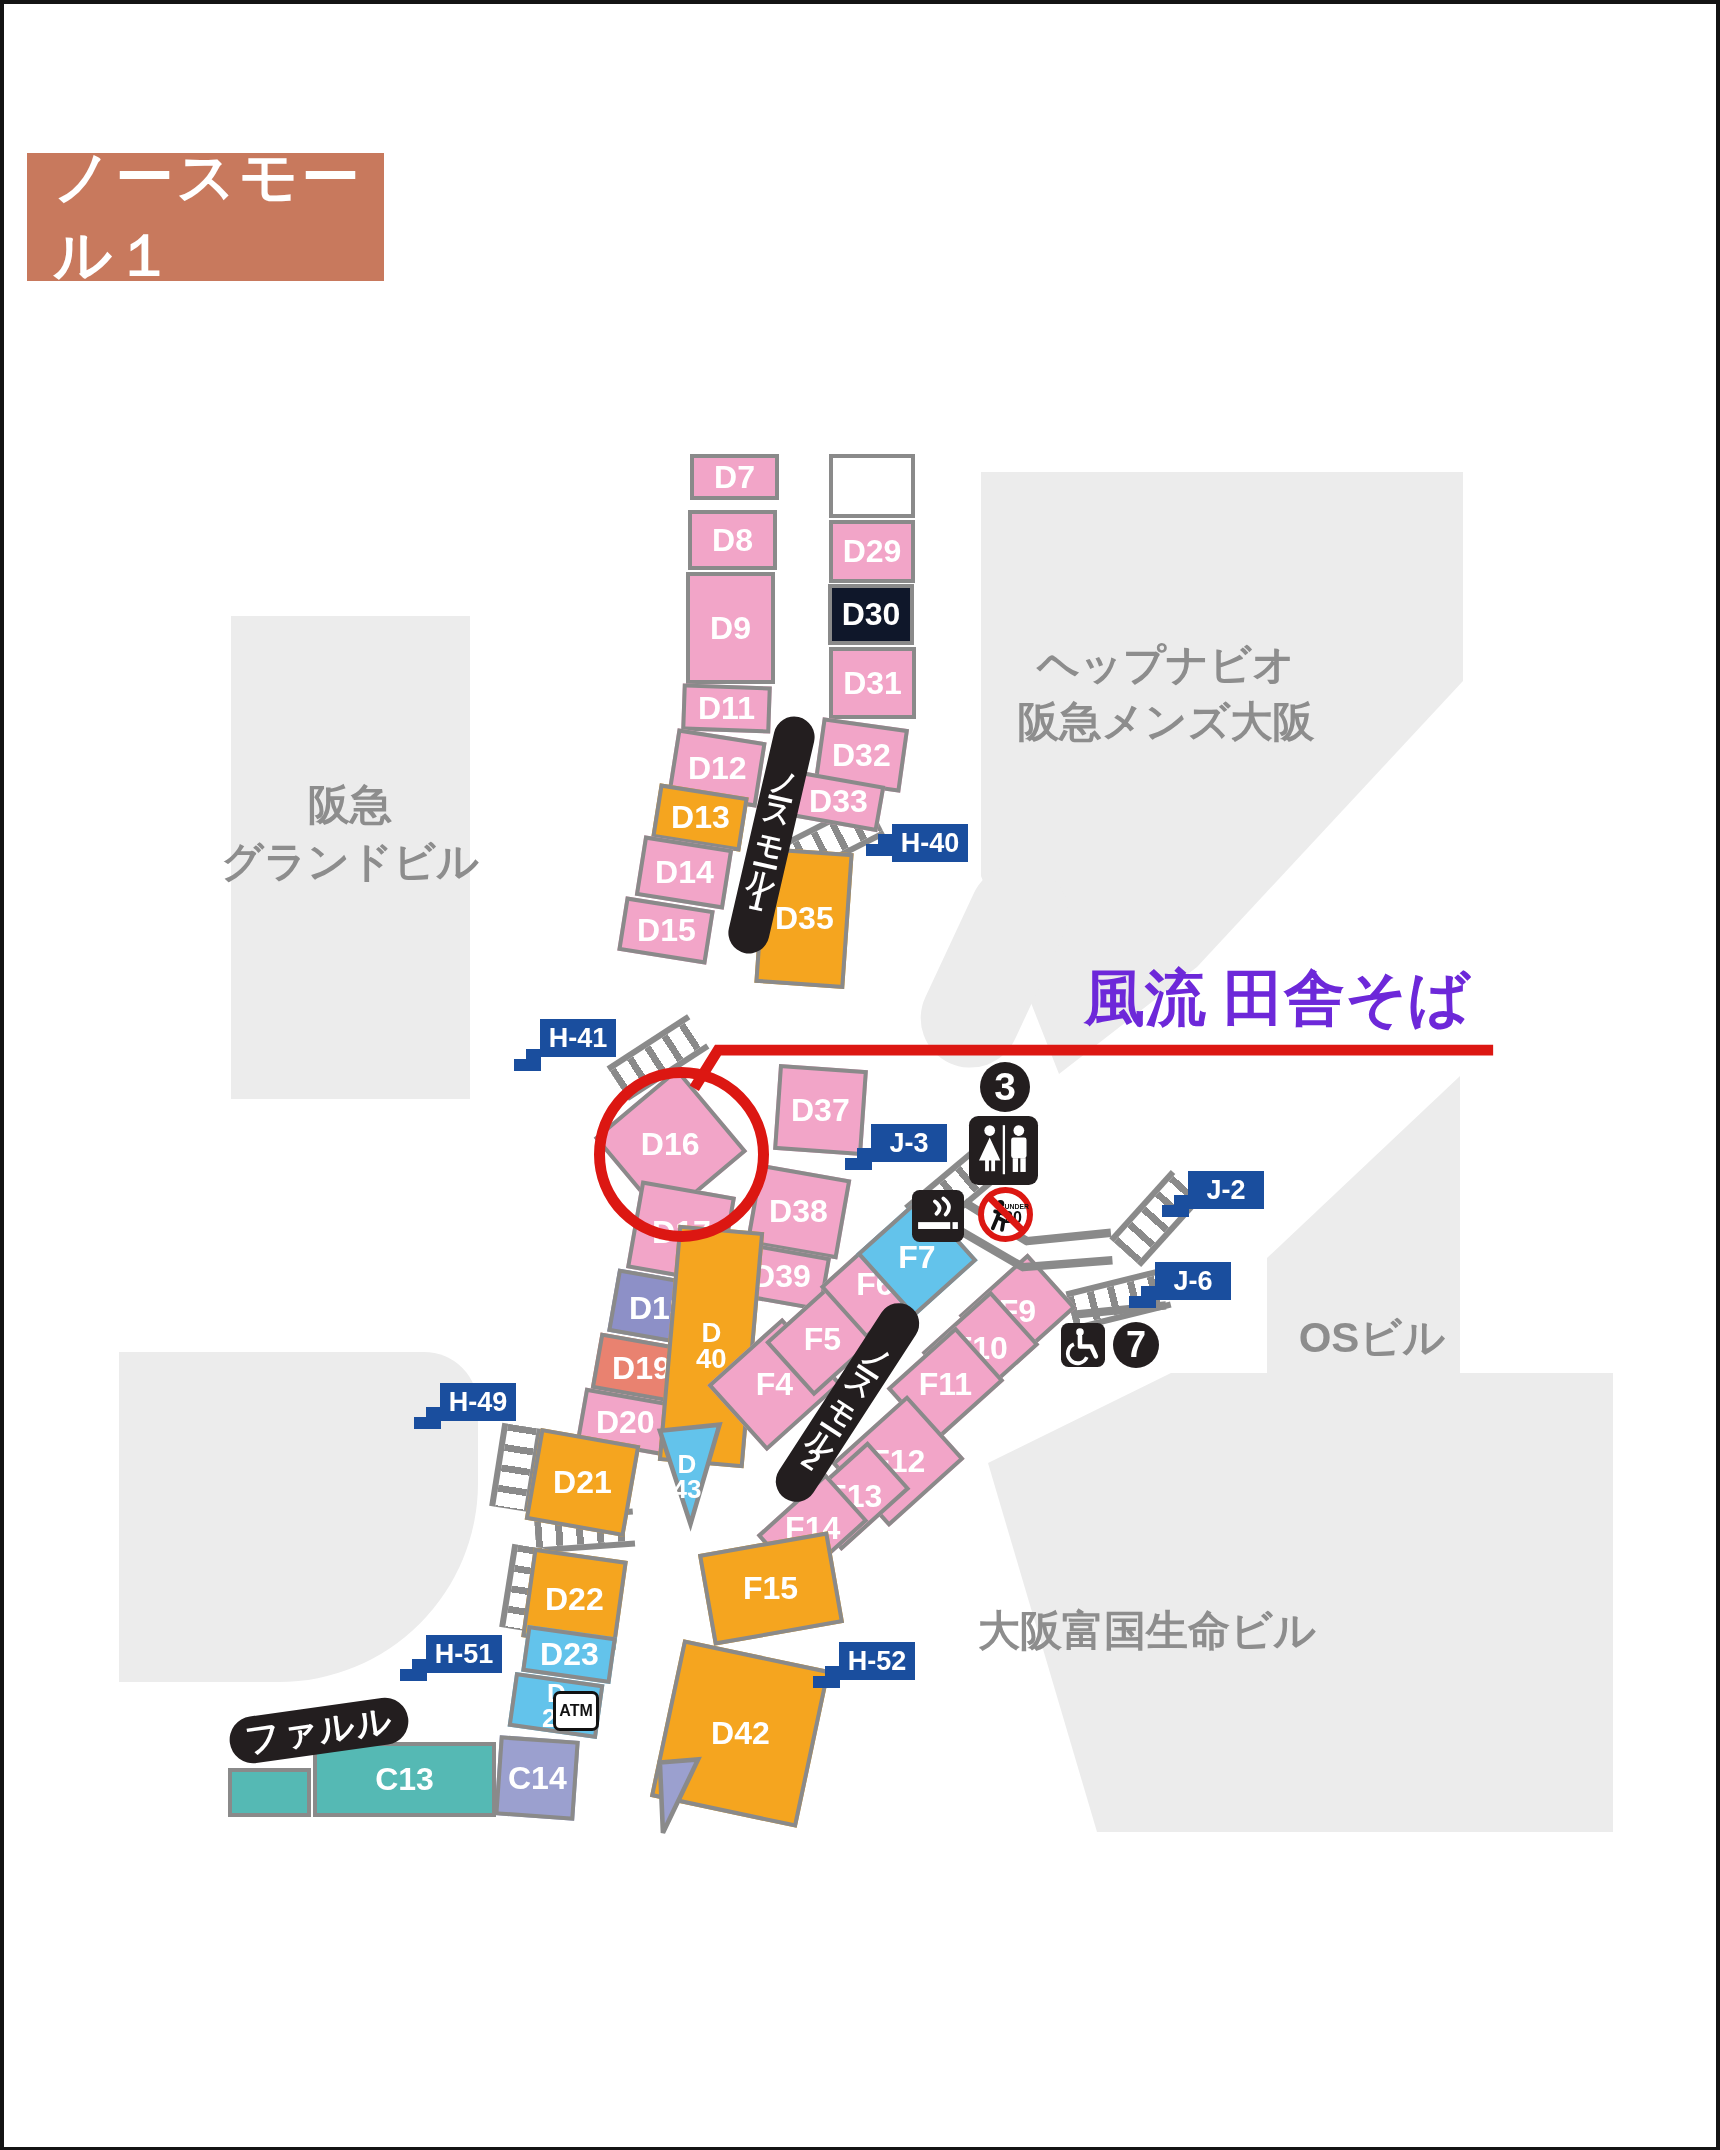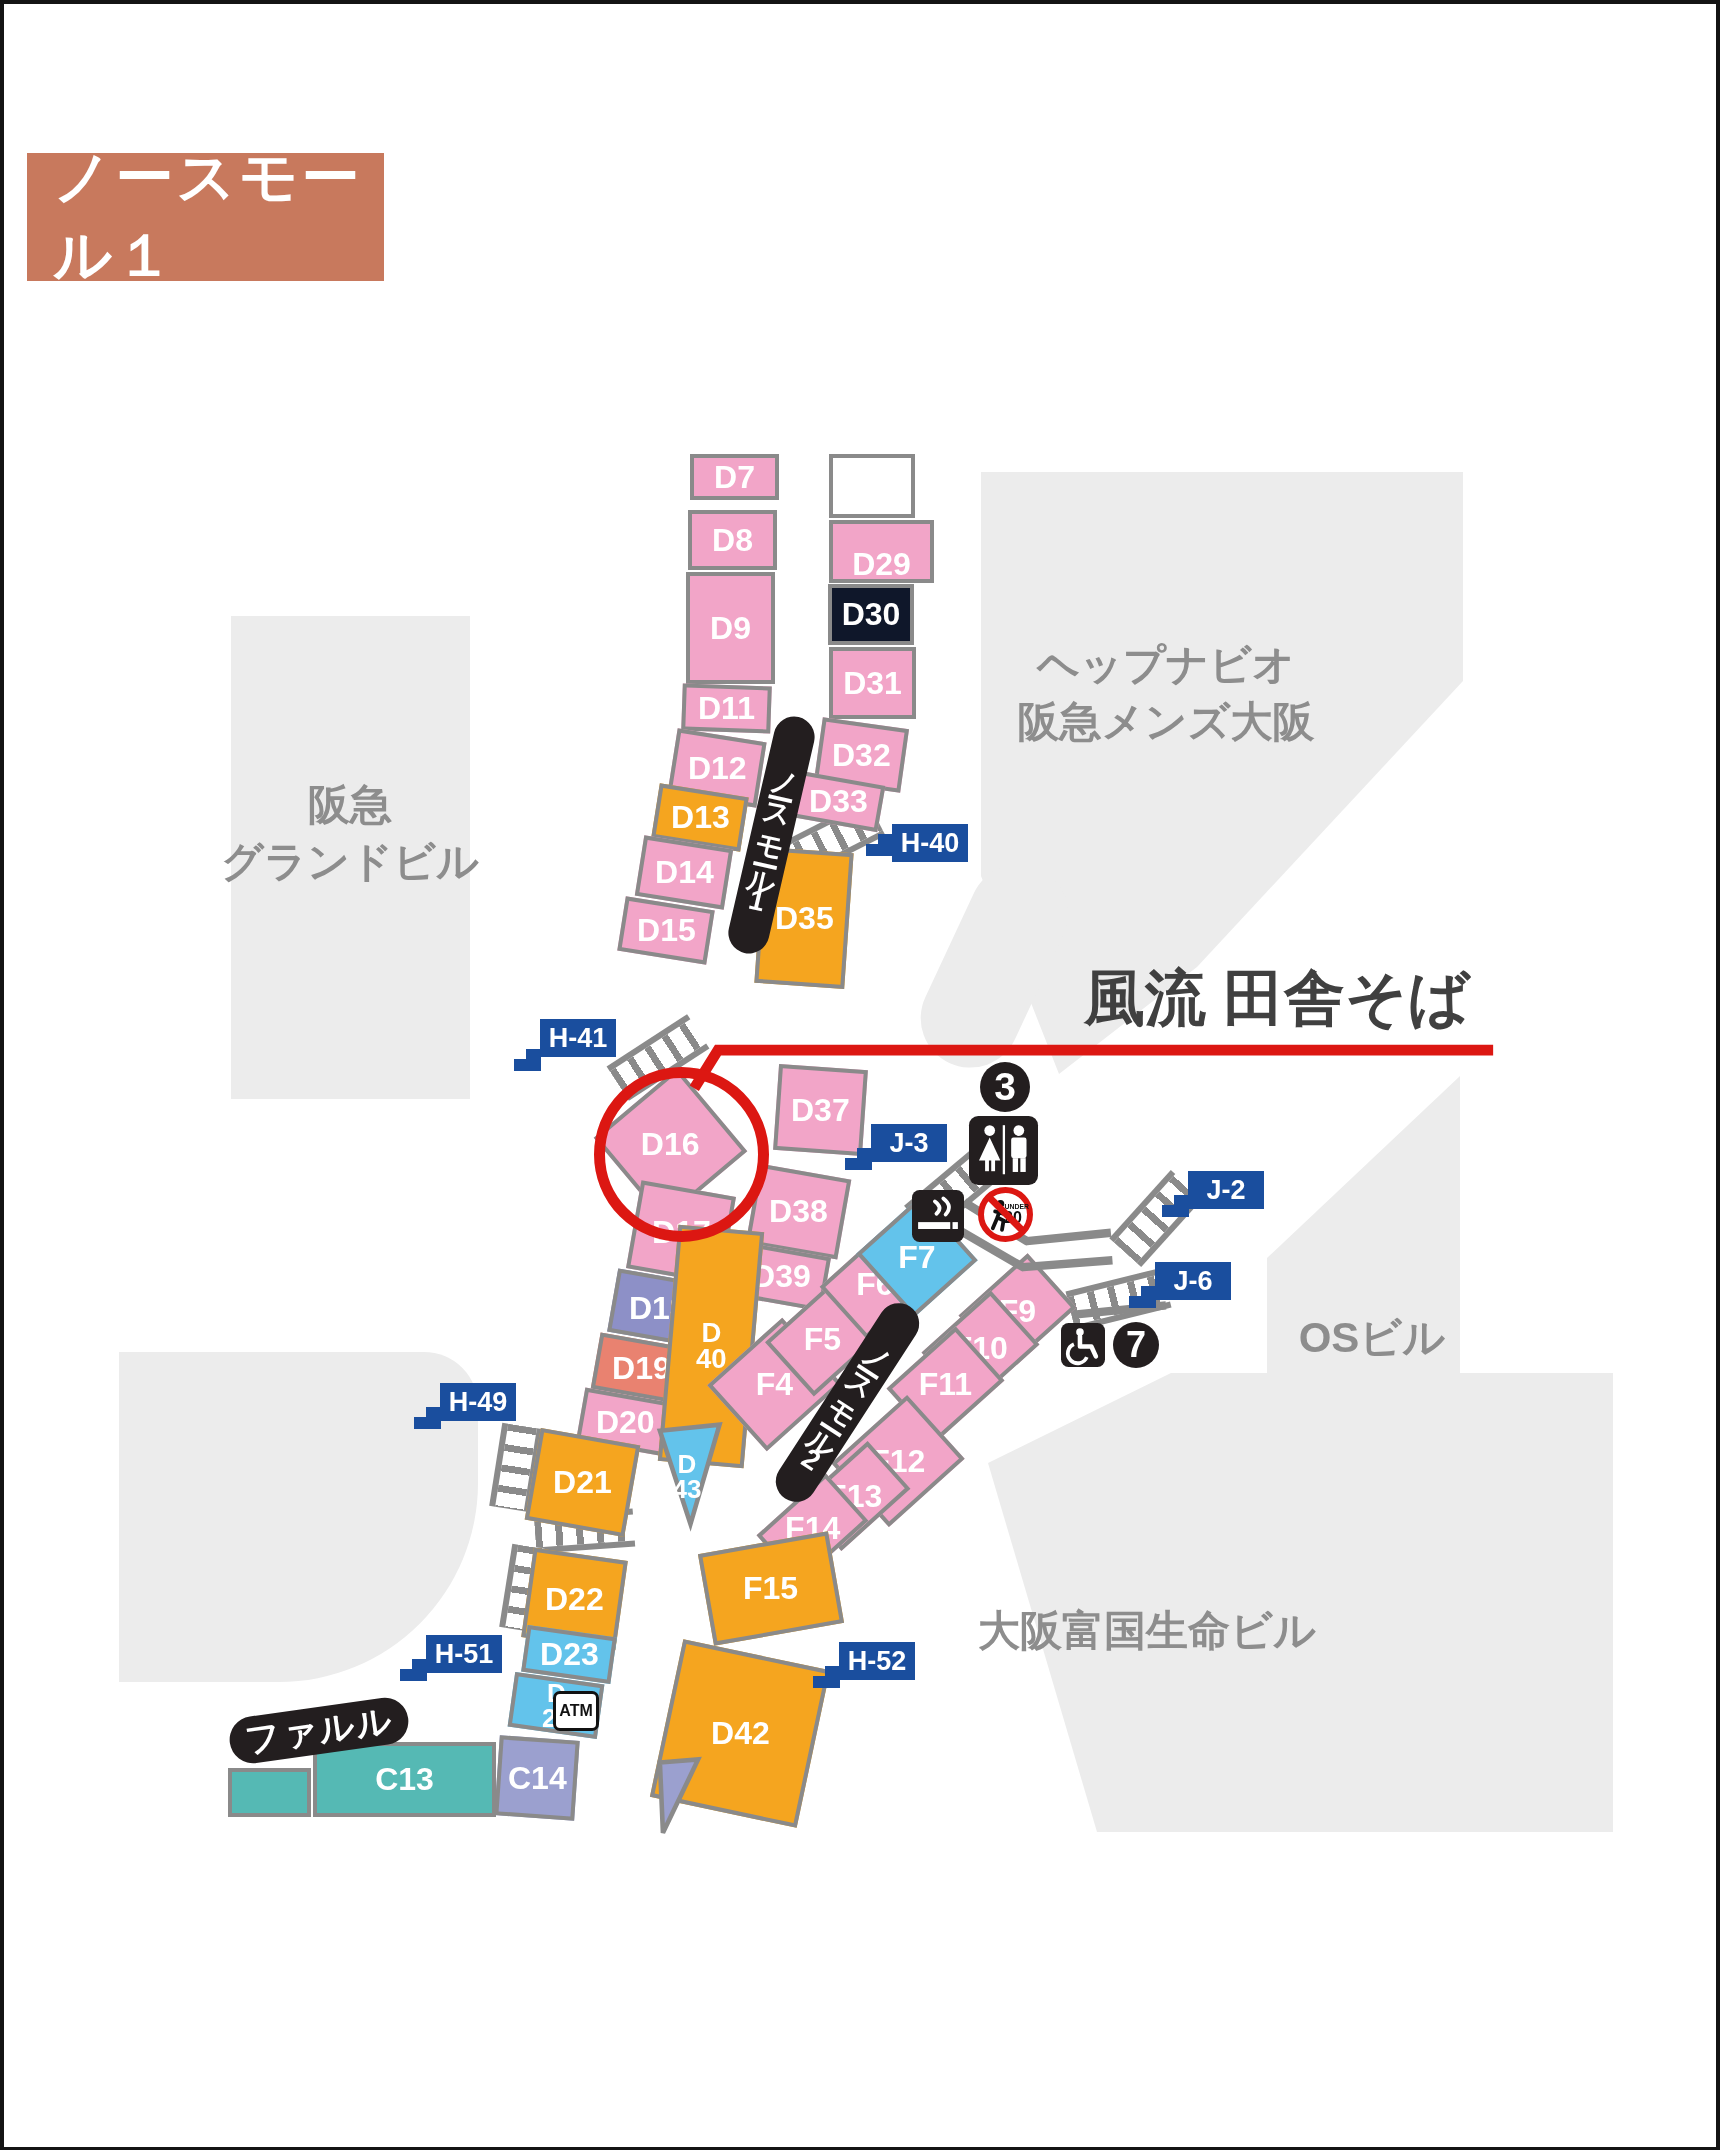--- a/index.html
+++ b/index.html
@@ -23,21 +23,21 @@
   .flag .main{position:absolute;left:0;top:0;width:76px;height:38px;background:#1A4E9E;
     display:flex;align-items:center;justify-content:center;color:#fff;font-weight:bold;font-size:27px;}
   .flag .s1,.flag .s2{position:absolute;background:#1A4E9E;}
   .flag .s1{left:-26px;bottom:-7.6px;width:13px;height:11.5px;}
   .flag .s2{left:-13.8px;bottom:-7.6px;width:14.5px;height:21.4px;}
   .badge{position:absolute;background:#231E1F;border-radius:50%;display:flex;align-items:center;
     justify-content:center;color:#fff;font-weight:bold;}
   .icon{position:absolute;background:#231E1F;border-radius:9.2px;display:flex;align-items:center;justify-content:center;}
   #title-banner{position:absolute;display:flex;align-items:center;}
   #title-banner span{color:#fff;font-weight:bold;font-size:58px;letter-spacing:3.1px;padding-left:26px;}
-  #highlight-label{position:absolute;color:#404040;font-weight:bold;font-size:61px;white-space:nowrap;}
+  #highlight-label{position:absolute;color:#6d28d9;font-weight:bold;font-size:61px;white-space:nowrap;}
   #red-circle{position:absolute;border:11.5px solid #DC1712;border-radius:50%;}
   #u20{position:absolute;background:#fff;border:6.1px solid #DC1712;border-radius:50%;box-sizing:border-box;}
   #u20 .bar{position:absolute;left:-1.5px;top:18.3px;width:47px;height:6.9px;background:#DC1712;transform:rotate(45deg);}
   #u20 .t1{position:absolute;left:20.6px;top:10px;font-size:6.9px;font-weight:bold;color:#111;}
   #u20 .t2{position:absolute;left:20px;top:16px;font-size:16px;font-weight:bold;color:#111;}
   #atm{position:absolute;background:#fff;border:3.1px solid #111;border-radius:6.9px;display:flex;
     align-items:center;justify-content:center;font-weight:bold;font-size:16px;color:#111;}
   svg.overlay{position:absolute;left:0;top:0;pointer-events:none;}
 </style>
 </head>
@@ -125,21 +125,21 @@
       </div>
       <div class="shop" style="left: 493px; top: 1734px; width: 80px; height: 80px; background: rgb(155, 160, 207); transform: rotate(4deg);">
         <span style="transform: rotate(-4deg);">C14</span>
       </div>
       <div class="shop" style="left: 309px; top: 1738px; width: 183px; height: 75px; background: rgb(85, 185, 180); transform: rotate(0deg);">
         <span>C13</span>
       </div>
       <div class="shop" style="left: 224px; top: 1764px; width: 83px; height: 49px; background: rgb(85, 185, 180); transform: rotate(0deg);">
         <span></span>
       </div>
-      <div class="shop" style="left: 825px; top: 516px; width: 105px; height: 63px; background: rgb(242, 165, 200); transform: rotate(0deg); align-items: flex-end;">
+      <div class="shop" style="left: 825px; top: 516px; width: 86px; height: 63px; background: rgb(242, 165, 200); transform: rotate(0deg);">
         <span>D29</span>
       </div>
       <div class="shop" style="left: 824px; top: 580px; width: 86px; height: 61px; background: #0f172a; transform: rotate(0deg);">
         <span>D30</span>
       </div>
       <div class="shop" style="left: 825px; top: 643px; width: 87px; height: 72px; background: rgb(242, 165, 200); transform: rotate(0deg);">
         <span>D31</span>
       </div>
       <div class="shop" style="left: 814px; top: 719px; width: 87px; height: 64px; background: rgb(242, 165, 200); transform: rotate(8deg);">
         <span style="transform: rotate(-8deg);">D32</span>

